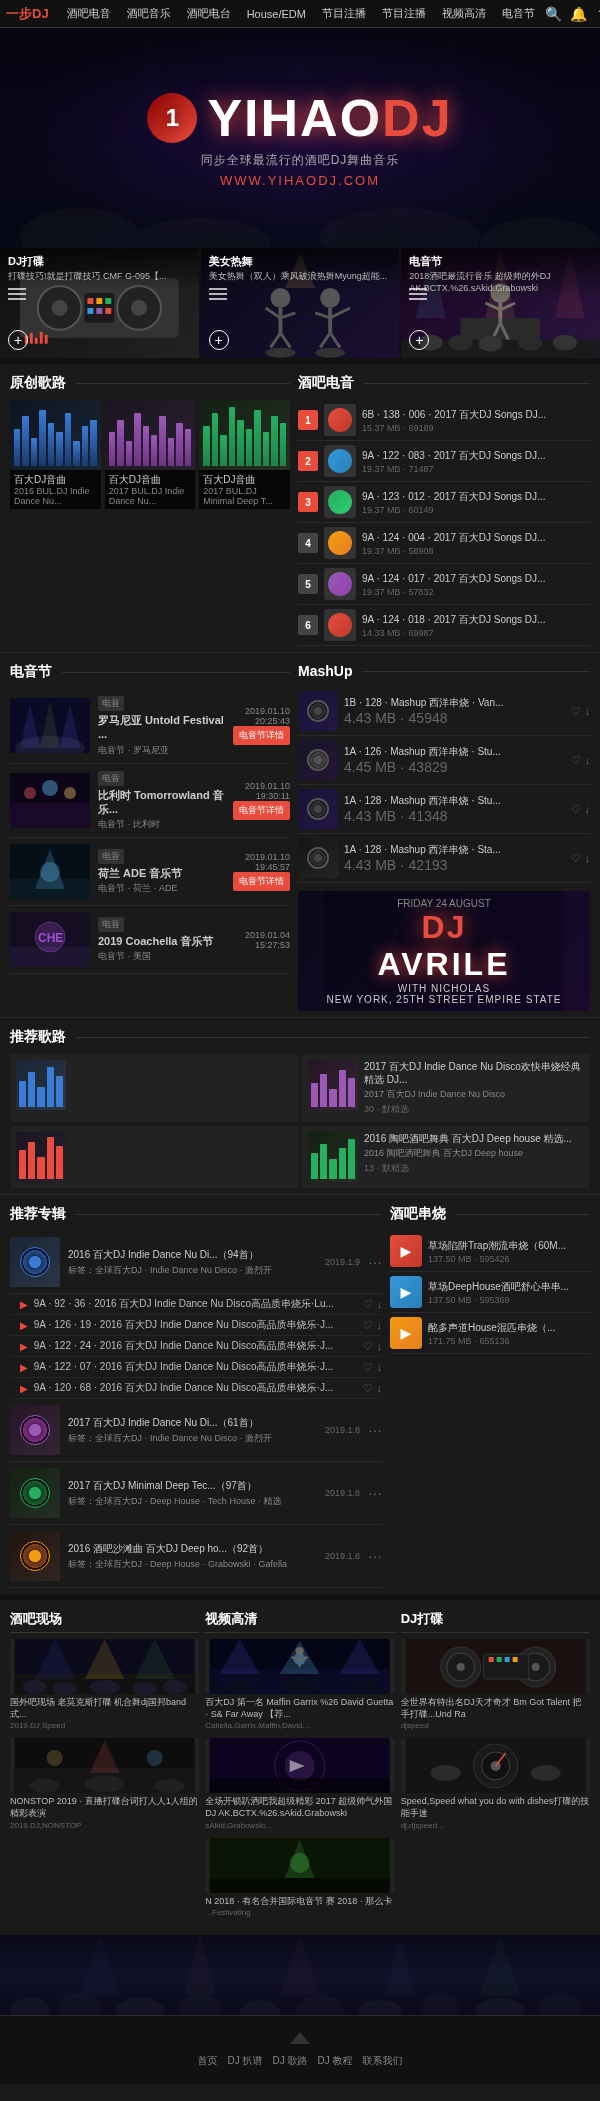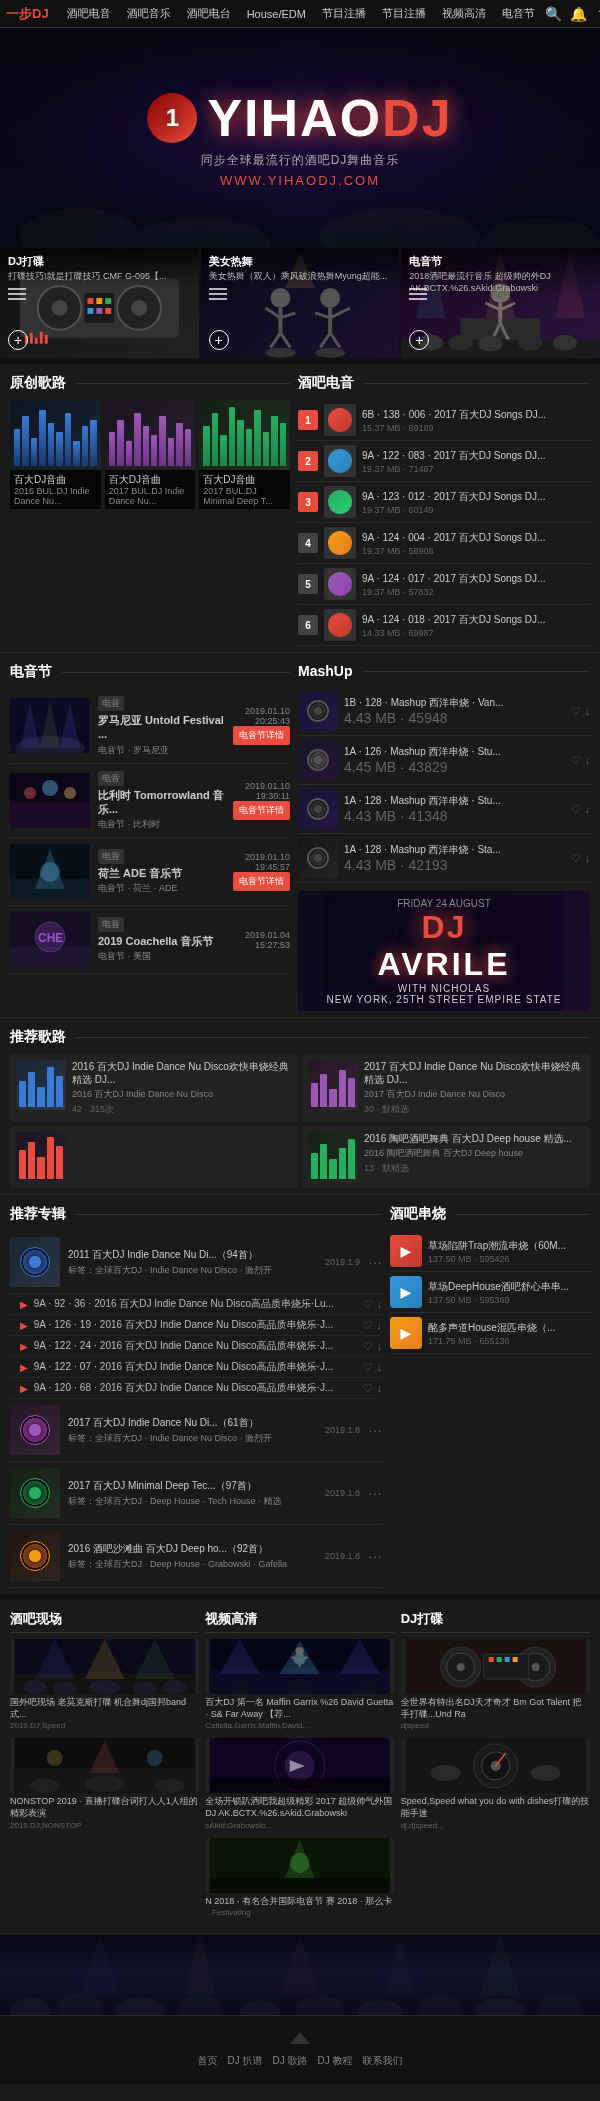--- a/index.html
+++ b/index.html
@@ -1055,25 +1055,20 @@
     <div class="rec-card">
       <div class="rec-card-visual" style="background:linear-gradient(135deg,#1a2535,#2a3545);border-radius:2px">
         <div style="width:50px;height:50px;display:flex;align-items:flex-end;padding:3px;gap:2px">
           <div style="flex:1;height:60%;background:#3a7bd5;border-radius:1px 1px 0 0"></div>
           <div style="flex:1;height:80%;background:#3a7bd5;border-radius:1px 1px 0 0"></div>
           <div style="flex:1;height:45%;background:#3a7bd5;border-radius:1px 1px 0 0"></div>
           <div style="flex:1;height:90%;background:#3a7bd5;border-radius:1px 1px 0 0"></div>
           <div style="flex:1;height:70%;background:#3a7bd5;border-radius:1px 1px 0 0"></div>
         </div>
       </div>
-      <div class="rec-info">
-        <div class="rec-title">2016 百大DJ Indie Dance Nu Disco欢快串烧经典精选 DJ...</div>
-        <div class="rec-sub">2016 百大DJ Indie Dance Nu Disco</div>
-        <div class="rec-count">42 · 315次</div>
-      </div>
     </div>
     <div class="rec-card">
       <div class="rec-card-visual" style="background:linear-gradient(135deg,#251525,#352535);border-radius:2px">
         <div style="width:50px;height:50px;display:flex;align-items:flex-end;padding:3px;gap:2px">
           <div style="flex:1;height:55%;background:#9b59b6;border-radius:1px 1px 0 0"></div>
           <div style="flex:1;height:75%;background:#9b59b6;border-radius:1px 1px 0 0"></div>
           <div style="flex:1;height:40%;background:#9b59b6;border-radius:1px 1px 0 0"></div>
           <div style="flex:1;height:85%;background:#9b59b6;border-radius:1px 1px 0 0"></div>
           <div style="flex:1;height:65%;background:#9b59b6;border-radius:1px 1px 0 0"></div>
         </div>
@@ -1122,21 +1117,21 @@
       <div class="section-line"></div>
     </div>
 
     <div class="album-item">
       <div class="album-thumb">
         <div style="width:50px;height:50px;background:linear-gradient(135deg,#1a2535,#2a3545);display:flex;align-items:center;justify-content:center;border-radius:4px">
           <div style="width:30px;height:30px;border-radius:50%;background:radial-gradient(circle,#3a7bd5 30%,#1a3060 31%,#2a5090 60%,#0a1530 61%);border:1px solid #3a7bd5"></div>
         </div>
       </div>
       <div class="album-info">
-        <div class="album-title">2011 百大DJ Indie Dance Nu Di...（94首）</div>
+        <div class="album-title">2016 百大DJ Indie Dance Nu Di...（94首）</div>
         <div class="album-sub">标签：全球百大DJ · Indie Dance Nu Disco · 激烈开</div>
       </div>
       <div class="album-date">2019.1.9</div>
       <div class="album-dots">···</div>
     </div>
 
     <div class="track-item">
       <div class="track-icon">▶</div>
       <div class="track-name">9A · 92 · 36 · 2016 百大DJ Indie Dance Nu Disco高品质串烧乐·Lu...</div>
       <div class="track-actions">

